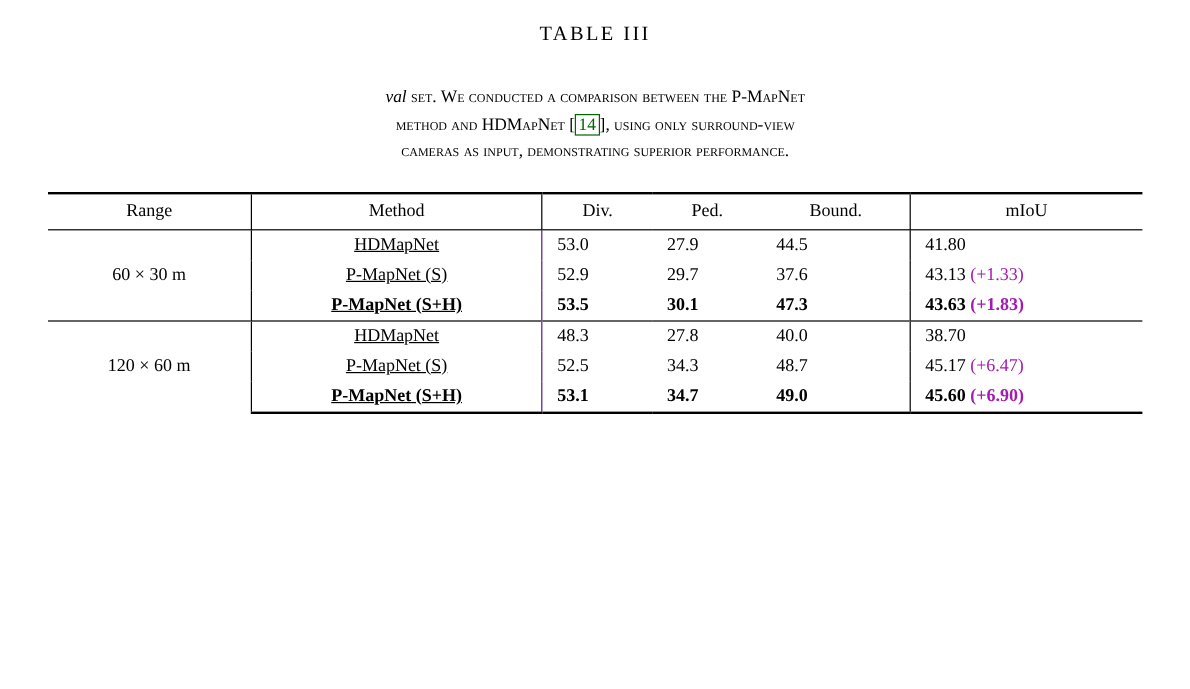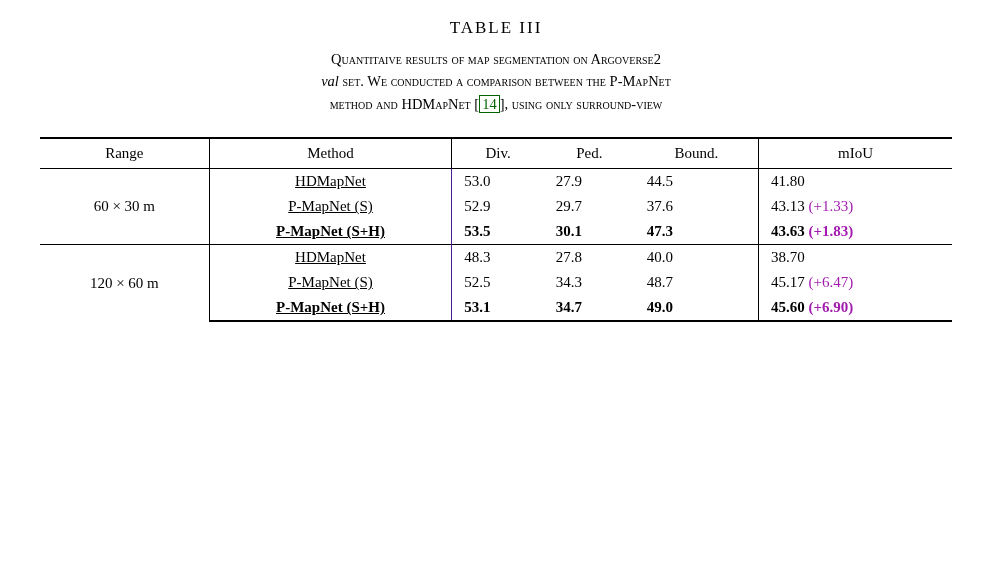--- a/index.html
+++ b/index.html
@@ -119,27 +119,27 @@
     .group-range-cell {
       vertical-align: middle;
     }
   </style>
 </head>
 <body>
 
 <div class="table-title">TABLE III</div>
 
 <div class="caption">
-  <span>Quantitaive results of map segmentation on Argoverse2</span>
   <br>
   <span class="italic-val">val</span>
   <span>set. We conducted a comparison between the P-MapNet</span>
   <br>
   <span>method and HDMapNet [</span><span class="ref-link">14</span><span>], using only surround-view</span>
   <br>
+  <span>cameras as input, demonstrating superior performance.</span>
 </div>
 
 <table class="data-table">
   <thead>
     <tr>
       <th class="col-range">Range</th>
       <th class="col-method">Method</th>
       <th class="col-div">Div.</th>
       <th class="col-ped">Ped.</th>
       <th class="col-bound">Bound.</th>

